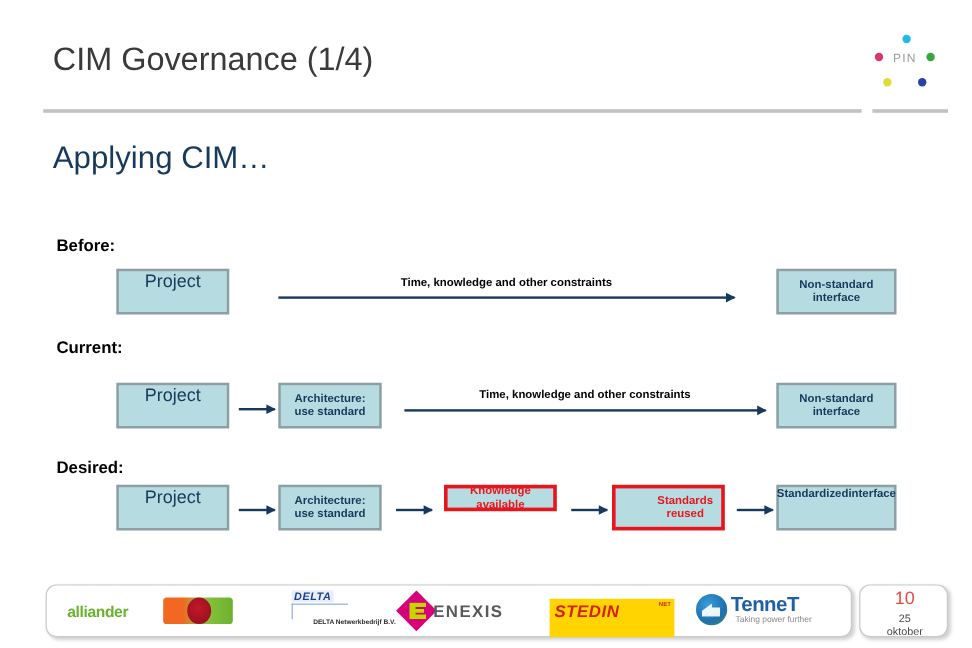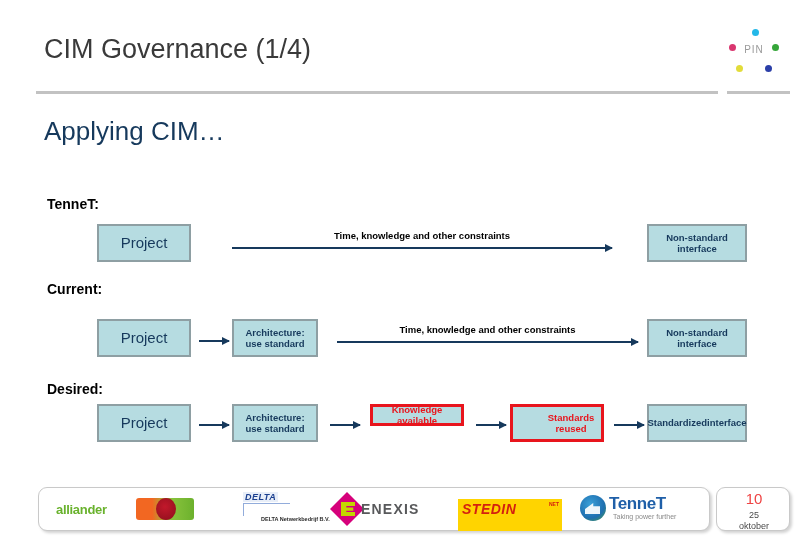--- a/index.html
+++ b/index.html
@@ -87,21 +87,20 @@
   #label-current { top: 281px; }
   #label-desired { top: 381px; }
 
   
   .flow-box {
     position: absolute;
     background: #b6dce1;
     border: 2px solid #8e9fa3;
     box-sizing: border-box;
     display: flex;
-    align-items: center;
     justify-content: center;
     text-align: center;
     color: #16395c;
     line-height: 1.18;
   }
   .flow-box.red {
     border: 3px solid #e8151d;
     color: #e8151d;
   }
   .flow-box.big   { font-size: 15px; }
@@ -278,21 +277,21 @@
   <span class="pin-dot d-bl"></span>
   <span class="pin-dot d-left"></span>
   <span class="pin-text">PIN</span>
 </div>
 
 <div class="header-rule long"></div>
 <div class="header-rule short"></div>
 
 <div id="subtitle">Applying CIM…</div>
 
-<div class="section-label" id="label-before">TenneT:</div>
+<div class="section-label" id="label-before">Before:</div>
 
 <div class="flow-box big" style="left:97px; top:224px; width:94px; height:38px;">
   <span>Project</span>
 </div>
 
 <div class="arrow-label" style="left:232px; top:230px; width:380px;">Time, knowledge and other constraints</div>
 <div class="arrow" style="left:232px; top:247px; width:380px;"></div>
 
 <div class="flow-box small" style="left:647px; top:224px; width:100px; height:38px; flex-direction:column;">
   <span>Non-standard</span>

